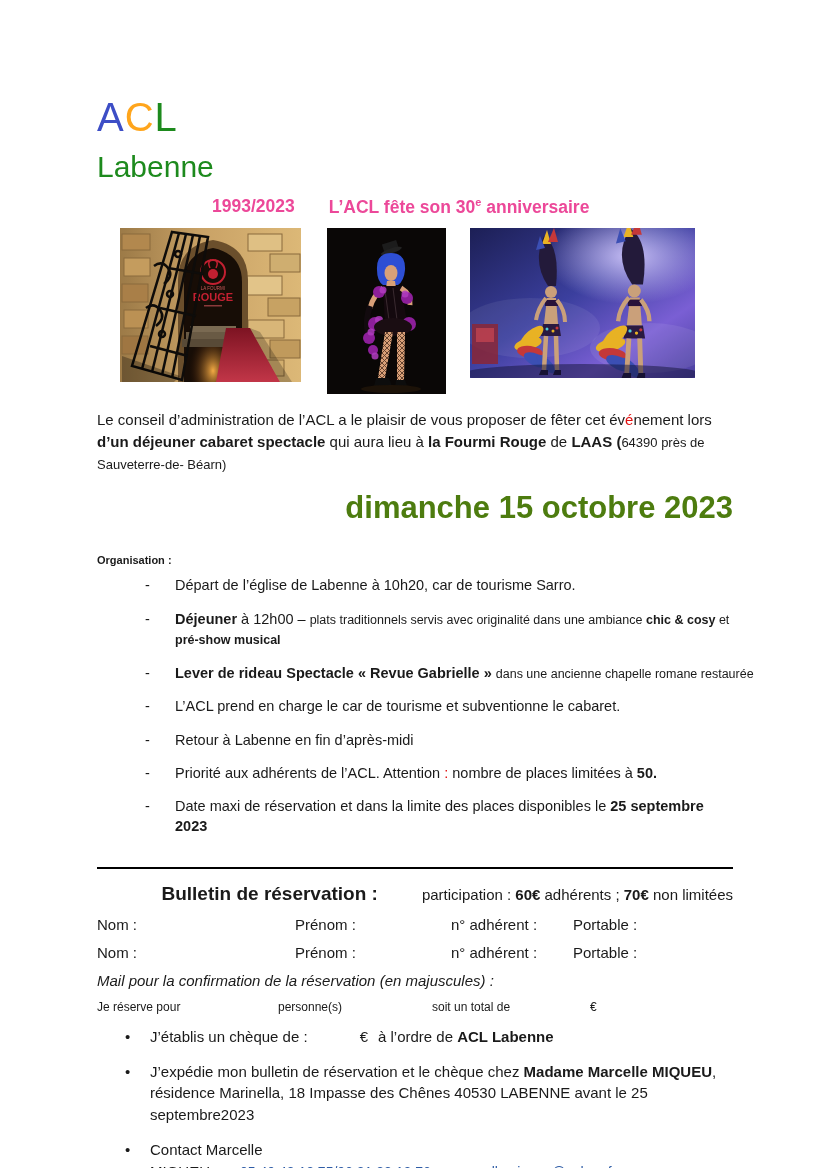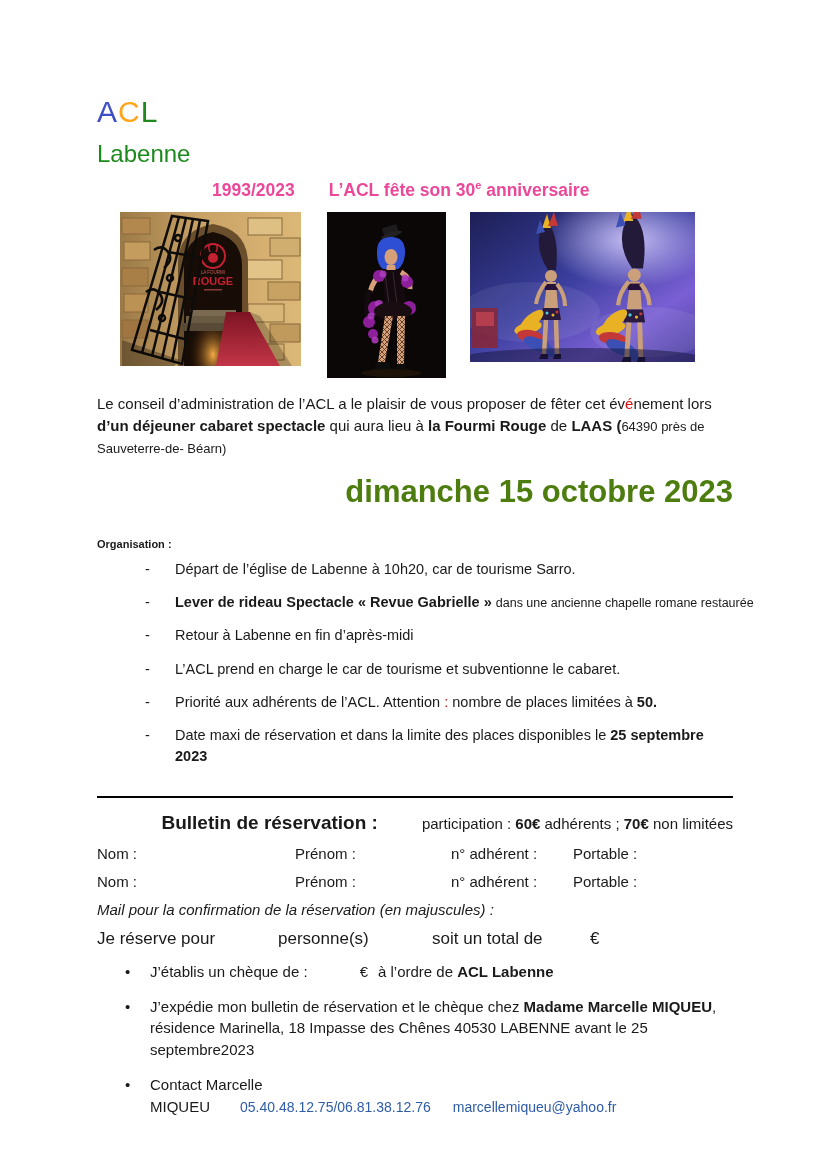--- a/index.html
+++ b/index.html
@@ -8,25 +8,25 @@
     width:826px;height:1168px;
     background:#ffffff;
     font-family:"Liberation Sans","DejaVu Sans",sans-serif;
     color:#1a1a1a;
     overflow:hidden;
   }
   .content{position:absolute;left:97px;top:0;width:636px;}
 
   
   .logo{padding-top:96px;}
-  .logo-line1{font-size:30px;line-height:1.05;letter-spacing:1px;}
+  .logo-line1{font-size:40px;line-height:1.05;letter-spacing:1px;}
   .logo-a{color:#3d4ec6;}
   .logo-c{color:#ffa51c;}
   .logo-l{color:#1d8a1d;}
-  .logo-line2{font-size:24px;line-height:1.05;color:#1d8a1d;margin-top:13px;}
+  .logo-line2{font-size:30px;line-height:1.05;color:#1d8a1d;margin-top:13px;}
 
   
   .anniv{margin-top:13px;padding-left:115px;font-size:17.5px;font-weight:bold;color:#ec4899;}
   .anniv .years{margin-right:34px;}
   .anniv sup{font-size:11px;}
 
   
   .photos{margin-top:11px;height:166px;position:relative;}
   .photo{position:absolute;top:0;}
   .photo-1{left:23px;}
@@ -56,21 +56,21 @@
 
   
   .bulletin-row{margin-top:14px;display:flex;align-items:baseline;justify-content:flex-end;}
   .bulletin-heading{font-size:19px;font-weight:bold;}
   .participation{font-size:15px;margin-left:44px;}
   .form-row{margin-top:11px;font-size:15px;display:flex;}
   .form-row .c1{width:190px;}
   .form-row .c2{width:156px;margin-left:8px;}
   .form-row .c3{width:122px;}
   .mail-line{margin-top:11px;font-size:15px;font-style:italic;}
-  .reserve-line{margin-top:11px;font-size:17px;display:flex;}
+  .reserve-line{margin-top:11px;font-size:12px;display:flex;}
   .reserve-line .r1{width:181px;}
   .reserve-line .r2{width:154px;}
   .reserve-line .r3{width:158px;}
 
   .dot-list{list-style:none;margin:12px 0 0 0;padding:0;font-size:15px;}
   .dot-list li{position:relative;padding-left:53px;margin-bottom:13px;line-height:1.45;}
   .dot-list li::before{content:"\2022";position:absolute;left:28px;top:0;font-size:15px;}
   .gap-euro{margin-left:52px;}
   .gap-ordre{margin-left:10px;}
   .phone{margin-left:30px;font-size:14px;}
@@ -291,23 +291,24 @@
       </div>
     </div>
 
     <p class="intro"><span>Le conseil d’administration de l’ACL a le plaisir de vous proposer de fêter cet év</span><span class="red">é</span><span>nement lors </span><span class="b">d’un déjeuner cabaret spectacle</span><span> qui aura lieu à </span><span class="b">la Fourmi Rouge</span><span> de </span><span class="b">LAAS (</span><span class="sm">64390 près de Sauveterre-de- Béarn)</span></p>
 
     <h1 class="date-heading">dimanche 15 octobre 2023</h1>
 
     <div class="org-heading">Organisation :</div>
     <ul class="dash-list">
       <li><span>Départ de l’église de Labenne à 10h20, car de tourisme Sarro.</span></li>
+      <li><span class="b">Déjeuner</span><span> à 12h00 – </span><span class="sm">plats traditionnels servis avec originalité dans une ambiance </span><span class="sm b">chic &amp; cosy</span><span class="sm"> et </span><span class="sm b">pré-show musical</span></li>
       <li class="nowrap"><span class="b">Lever de rideau Spectacle « Revue Gabrielle » </span><span class="sm">dans une ancienne chapelle romane restaurée</span></li>
+      <li><span>L’ACL prend en charge le car de tourisme et subventionne le cabaret.</span></li>
       <li><span>Retour à Labenne en fin d’après-midi</span></li>
-      <li><span>L’ACL prend en charge le car de tourisme et subventionne le cabaret.</span></li>
       <li><span>Priorité aux adhérents de l’ACL. Attention </span><span class="red">:</span><span> nombre de places limitées à </span><span class="b">50.</span></li>
       <li><span>Date maxi de réservation et dans la limite des places disponibles le </span><span class="b">25 septembre 2023</span></li>
     </ul>
 
     <hr class="divider">
 
     <div class="bulletin-row">
       <span class="bulletin-heading">Bulletin de réservation :</span>
       <span class="participation"><span>participation : </span><span class="b">60€</span><span> adhérents ; </span><span class="b">70€</span><span> non limitées</span></span>
     </div>

